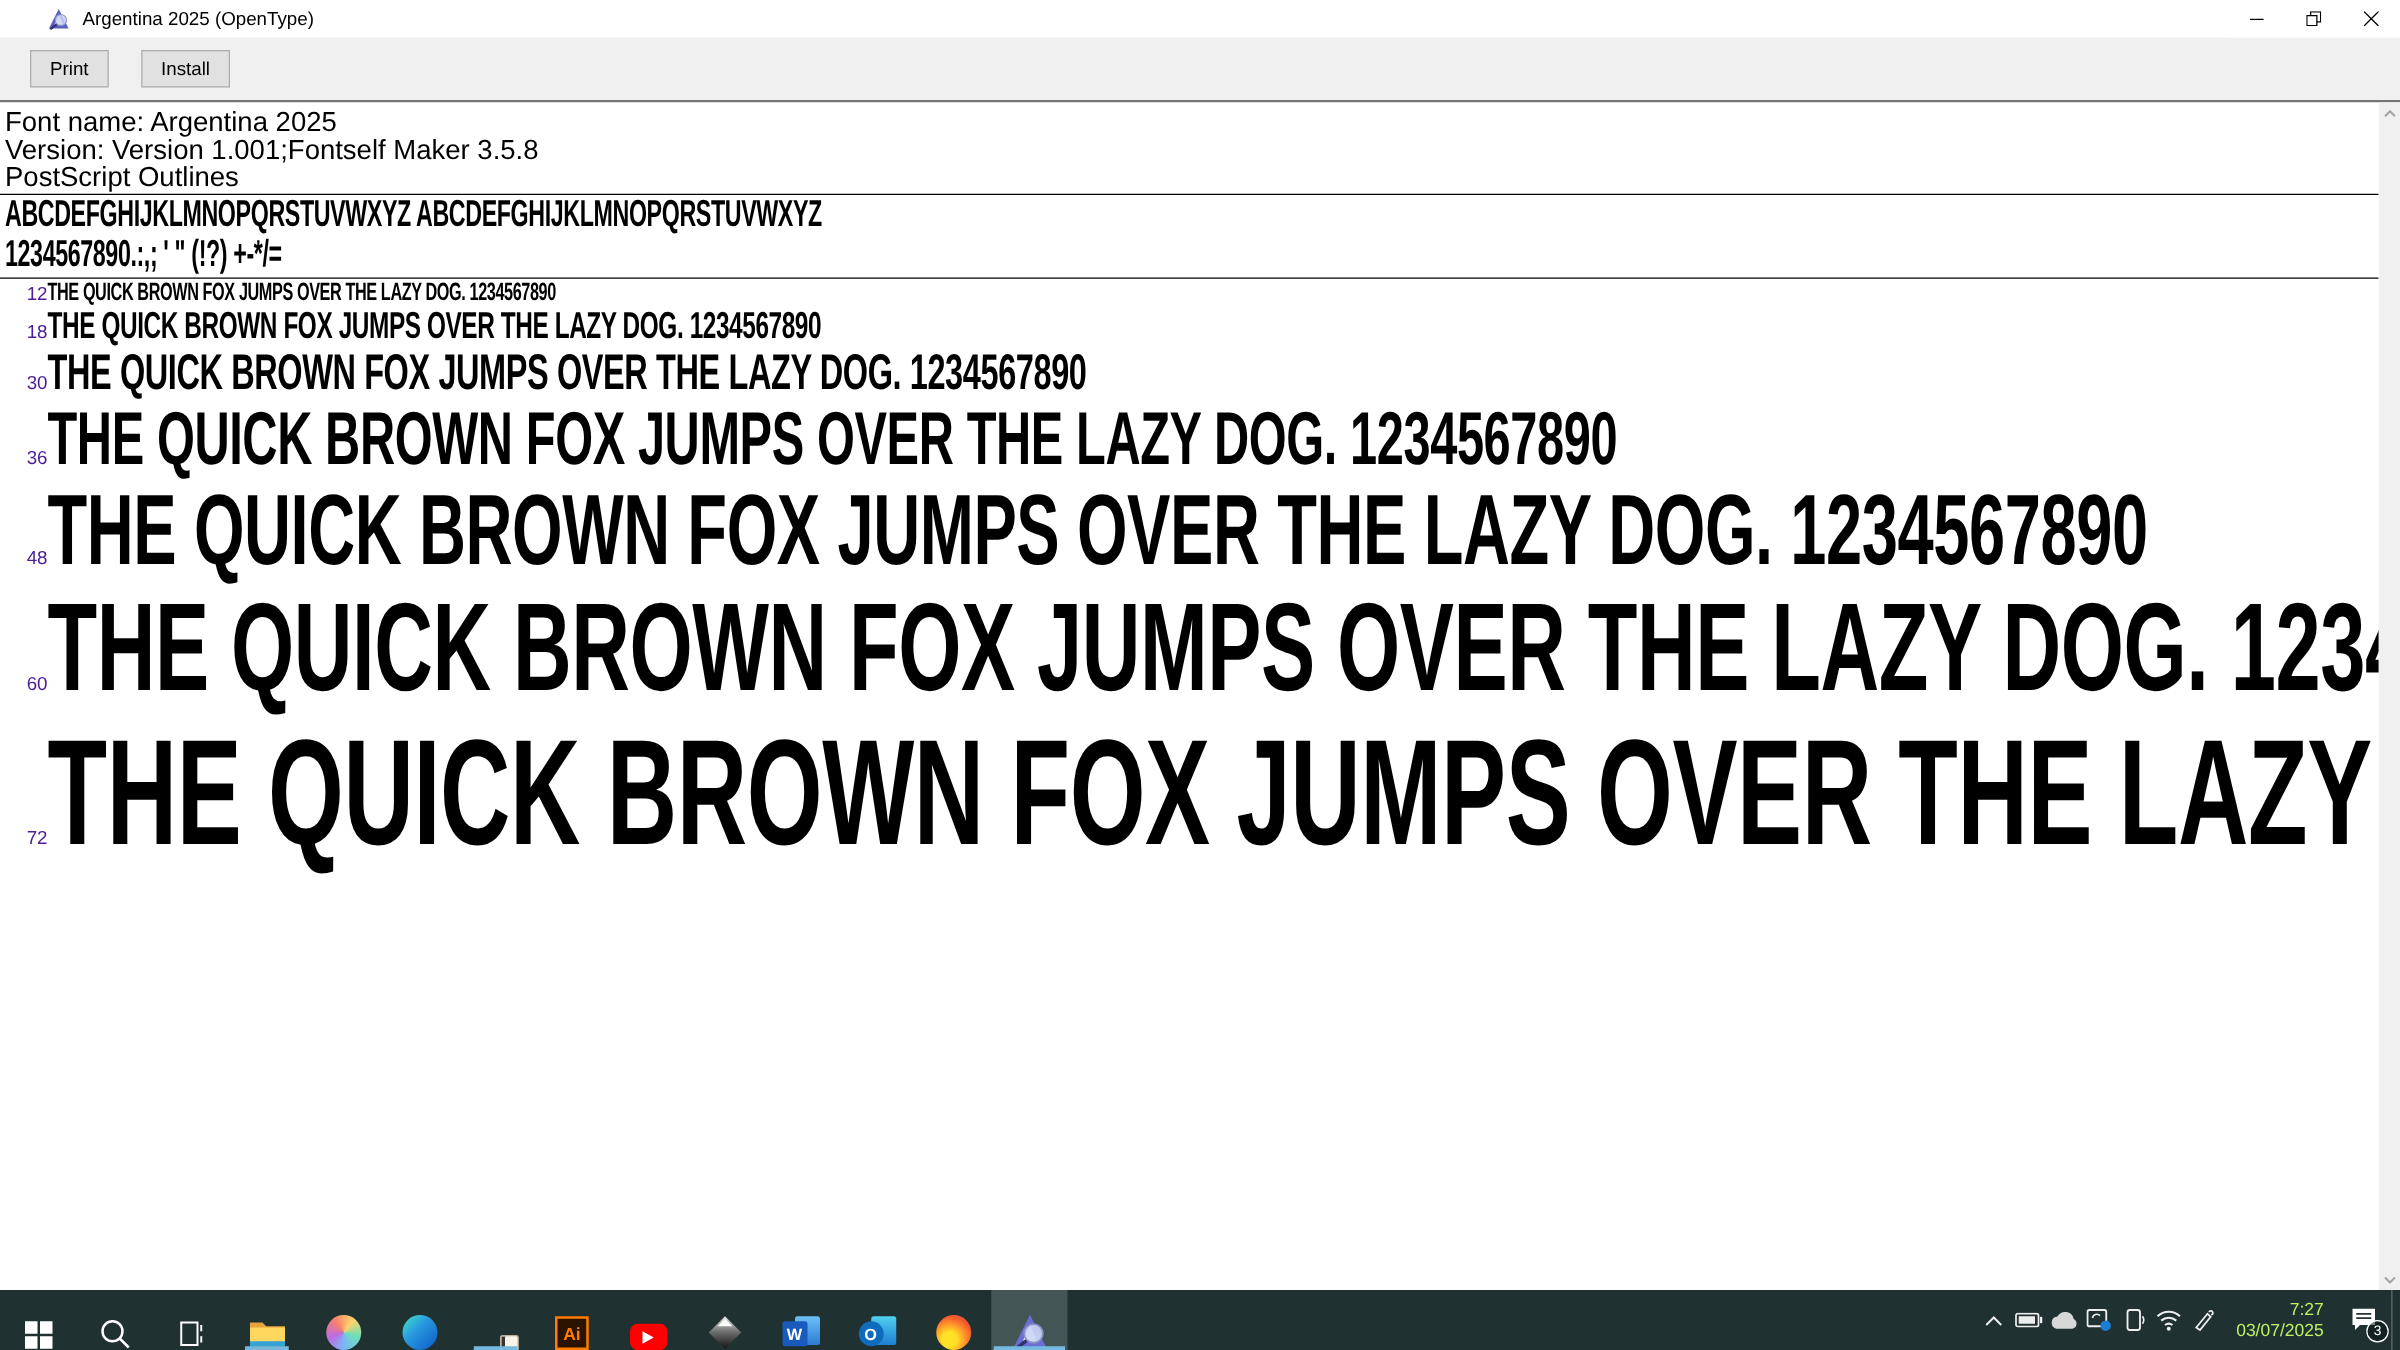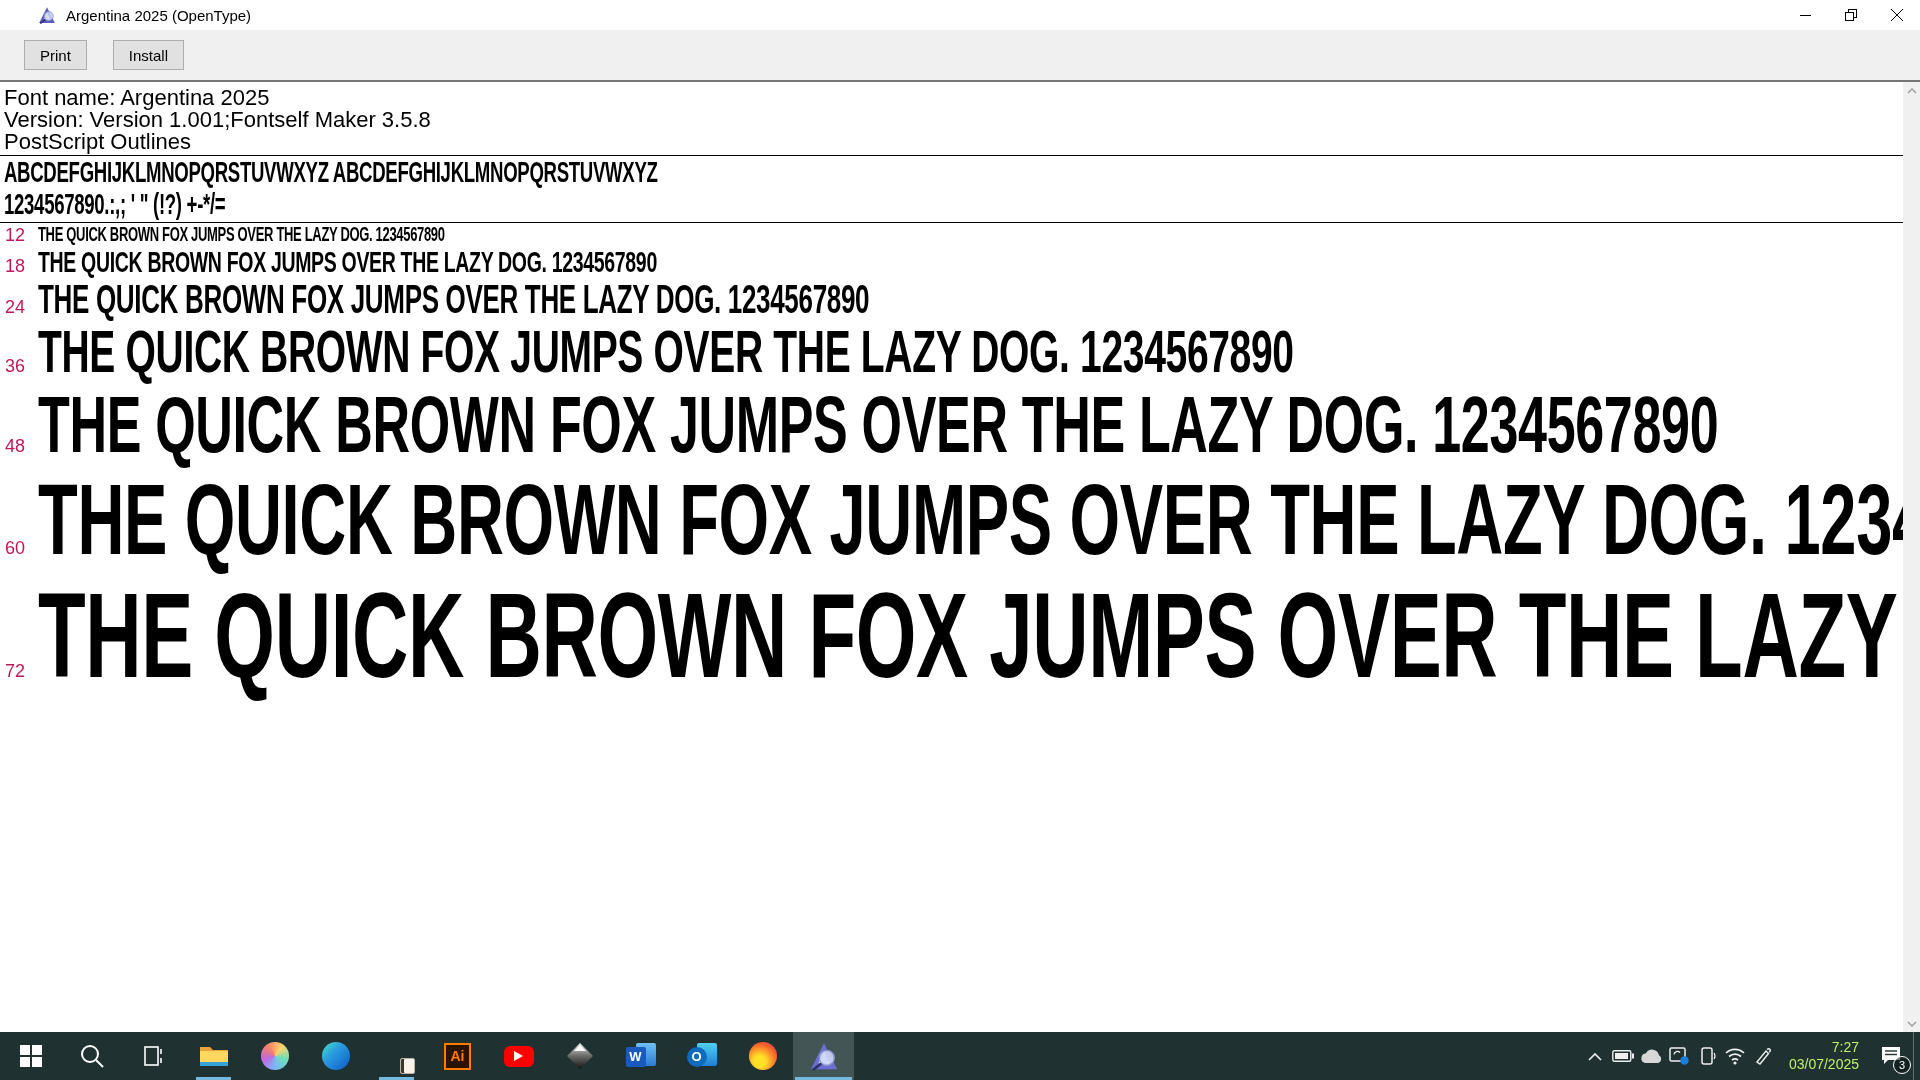--- a/index.html
+++ b/index.html
@@ -22,40 +22,40 @@
   
   .content { position:absolute; top:82px; left:0; right:0; bottom:48px; background:#fff; }
   .content-inner { position:absolute; top:0; left:0; right:17px; bottom:0; overflow:hidden; padding:5px 0 0 4px; }
   .info-line { font-size:22px; line-height:22px; color:#000; }
   .rule { border:0; border-top:1px solid #000; margin:2px 0 0 -4px; }
   .cond { display:inline-block; transform-origin:0 100%; white-space:pre; font-weight:700; color:#000;
           letter-spacing:-0.5px; }
   .caps-row, .nums-row { line-height:32px; height:32px; font-size:30px; white-space:nowrap; }
   .caps-row .cond, .nums-row .cond { transform:scaleX(0.62); }
   .size-row { display:flex; align-items:baseline; white-space:nowrap; }
-  .size-label { flex:none; width:34px; padding-left:1px; font-size:18px; font-weight:400; color:#be185d; }
+  .size-label { flex:none; width:34px; padding-left:1px; font-size:15px; font-weight:400; color:#4c1d95;text-align:right; }
   .sample { transform:scaleX(0.65); }
   .s12 { font-size:20px;  line-height:22px; }
   .s18 { font-size:30px;  line-height:32px; }
   .s24 { font-size:40px;  line-height:42px; }
   .s36 { font-size:60px;  line-height:63px; }
   .s48 { font-size:80px;  line-height:84px; }
   .s60 { font-size:100px; line-height:105px; }
   .s72 { font-size:120px; line-height:126px; }
 
   
   .scrollbar { position:absolute; top:0; right:0; bottom:0; width:17px; background:#f0f0f0;
                display:flex; flex-direction:column; justify-content:space-between; }
   .sb-arrow { height:17px; display:flex; align-items:center; justify-content:center; }
 
   
   .taskbar { position:absolute; left:0; right:0; bottom:0; height:48px;
              background:var(--taskbar-bg,#1f3131); display:flex; align-items:stretch; color:#fff; }
   .tb-left { display:flex; flex:1 1 auto; }
-  .tb-btn { width:61px; display:flex; align-items:center; justify-content:center; position:relative; flex:none; }
+  .tb-btn { width:61px; display:flex; align-items:flex-end; justify-content:center; position:relative; flex:none; }
   .tb-btn.open::after { content:""; position:absolute; bottom:0; left:13px; right:13px; height:3px;
                         background:var(--open-indicator,#76b9e0); }
   .tb-btn.active { background:var(--active-button-bg,#435555); }
   .tb-btn.active::after { content:""; position:absolute; bottom:0; left:2px; right:2px; height:3px;
                           background:var(--open-indicator,#76b9e0); }
   .tb-right { display:flex; align-items:center; padding-right:2px; }
   .widget { display:flex; align-items:center; gap:10px; padding:0 12px; height:48px; }
   .widget-label { font-size:15px; color:#fff; white-space:nowrap; }
   .tray-btn { width:28px; height:48px; display:flex; align-items:center; justify-content:center; position:relative; }
   .clock { text-align:right; font-size:14px; line-height:17px; padding:0 10px 0 12px; color:#bef264; }
@@ -146,21 +146,21 @@
 
     <div class="size-row">
       <span class="size-label">12</span>
       <span class="cond sample s12">THE QUICK BROWN FOX JUMPS OVER THE LAZY DOG. 1234567890</span>
     </div>
     <div class="size-row">
       <span class="size-label">18</span>
       <span class="cond sample s18">THE QUICK BROWN FOX JUMPS OVER THE LAZY DOG. 1234567890</span>
     </div>
     <div class="size-row">
-      <span class="size-label">24</span>
+      <span class="size-label">30</span>
       <span class="cond sample s24">THE QUICK BROWN FOX JUMPS OVER THE LAZY DOG. 1234567890</span>
     </div>
     <div class="size-row">
       <span class="size-label">36</span>
       <span class="cond sample s36">THE QUICK BROWN FOX JUMPS OVER THE LAZY DOG. 1234567890</span>
     </div>
     <div class="size-row">
       <span class="size-label">48</span>
       <span class="cond sample s48">THE QUICK BROWN FOX JUMPS OVER THE LAZY DOG. 1234567890</span>
     </div>

